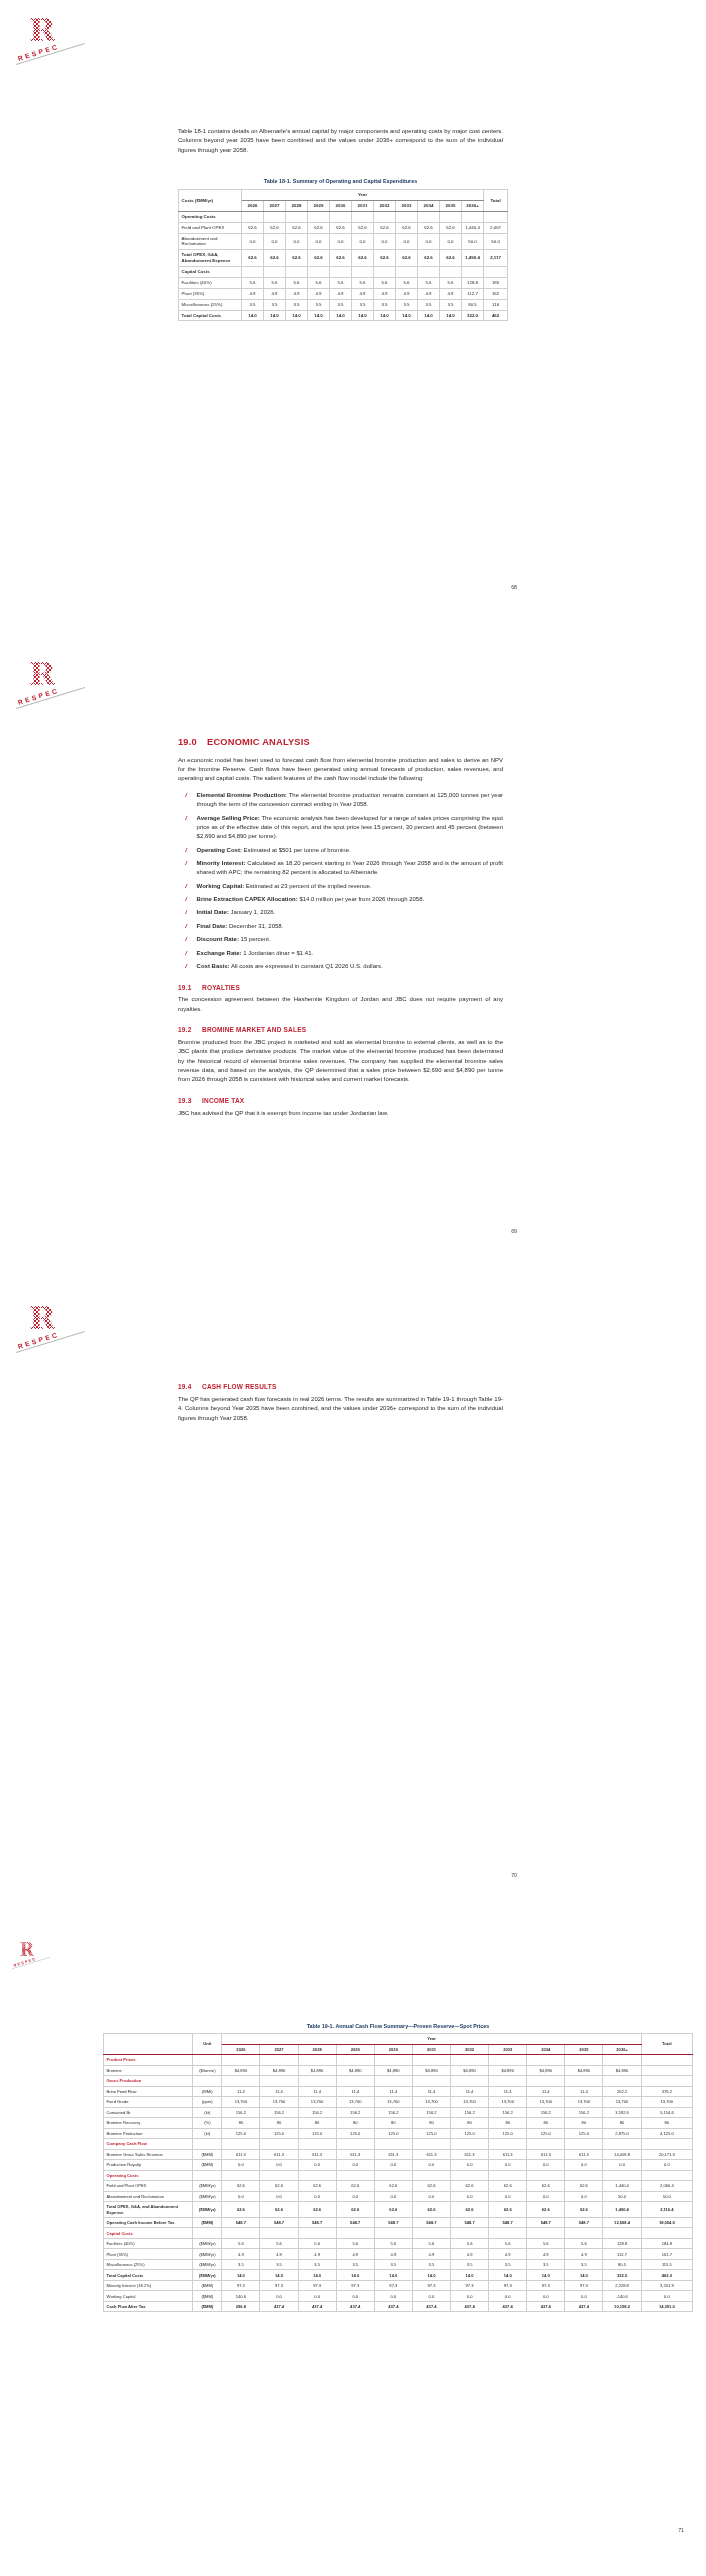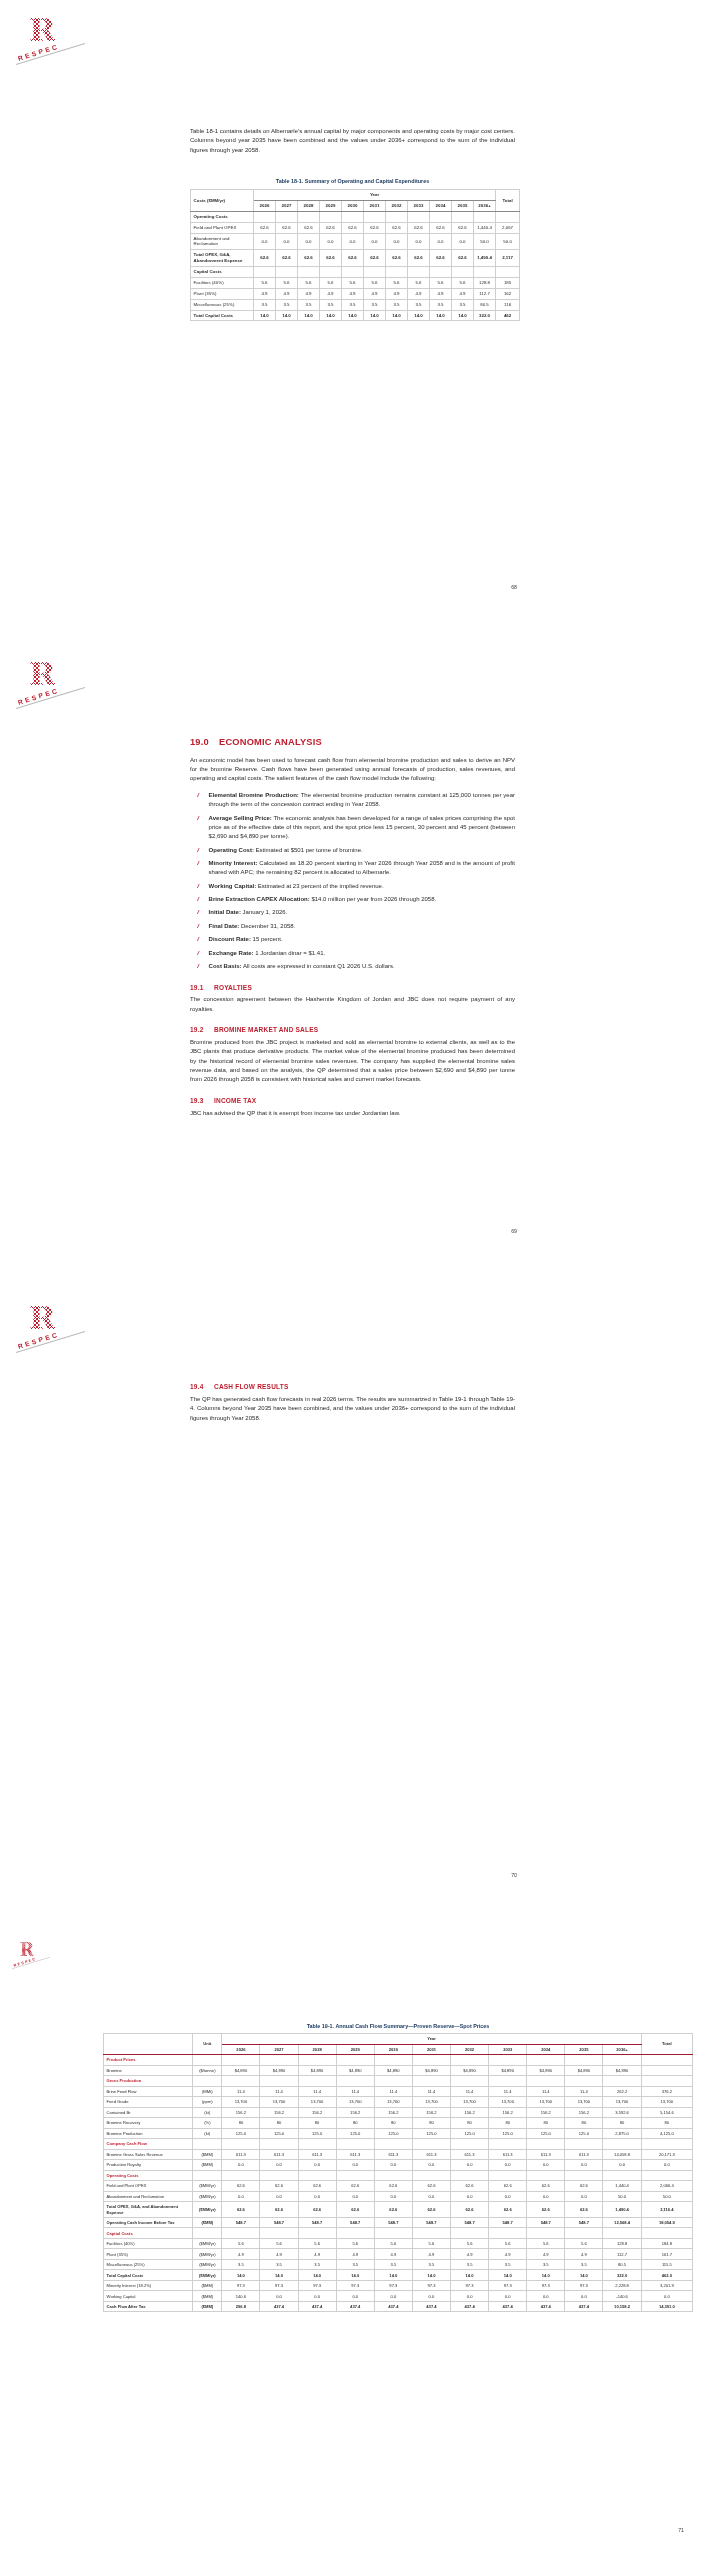--- a/index.html
+++ b/index.html
@@ -1,20 +1,20 @@
 <!DOCTYPE html>
 <html style="--brand-red: #BE1E2D; --title-navy: #17365D;font-size:8.3px"><head>
 <meta charset="utf-8">
 <style>
   *{box-sizing:border-box;margin:0;padding:0;}
   html,body{background:#ffffff;}
   body{width:706px;font-family:"Liberation Sans",sans-serif;color:#2b2b2b;}
   .page{position:relative;width:706px;height:644px;background:#fff;overflow:hidden;}
   .page.last{height:645px;}
-  .col{position:absolute;left:190px;width:325px;}
+  .col{position:absolute;left:178px;width:325px;}
   .body-text{font-size:6px;line-height:1.55;text-align:justify;}
   .pageno{position:absolute;font-size:5.2px;color:#3a3a3a;}
   .pageno.std{right:189px;top:584px;}
   .pageno.wide{right:22px;top:595px;}
 
   
   .logo{position:absolute;left:15.5px;top:13.5px;width:78px;height:65px;}
   .logo.small{transform:scale(0.55);transform-origin:top left;left:12.4px;top:9.3px;}
   .logo-r{position:absolute;left:13.5px;top:0;font-family:"DejaVu Serif",serif;font-weight:700;font-size:32px;line-height:1;
     background:

